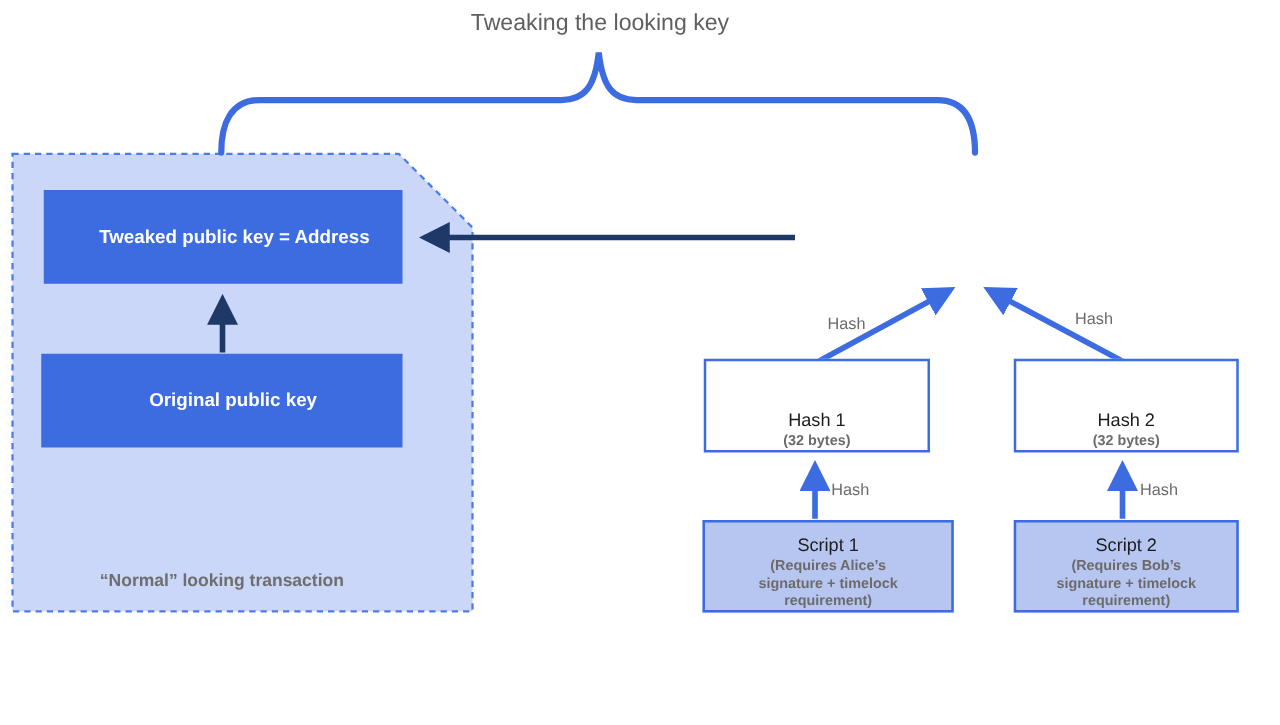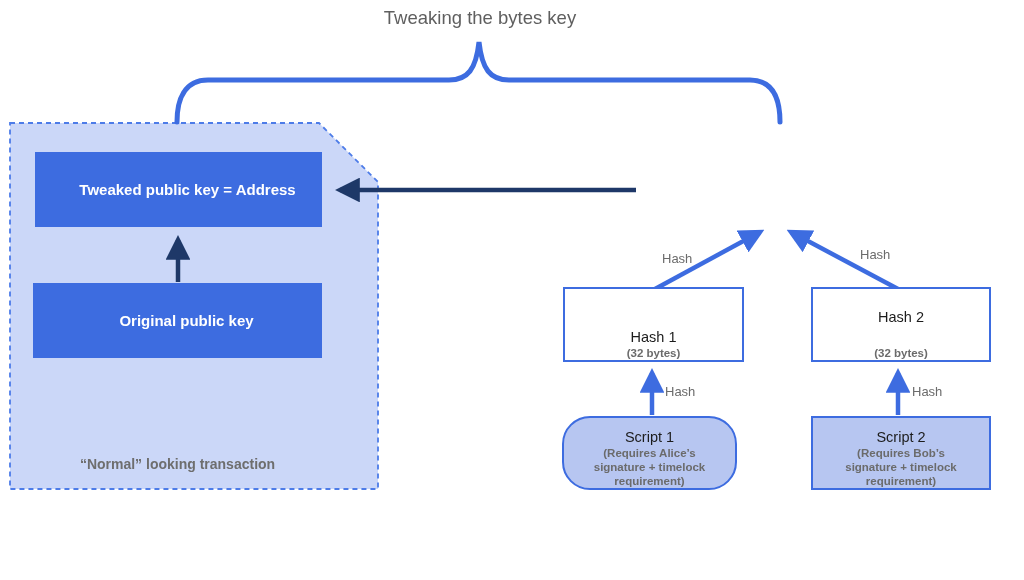--- a/index.html
+++ b/index.html
@@ -114,44 +114,44 @@
 
     <path class="edge-blue" d="M655,289 L760,232" marker-end="url(#arrow-blue)"></path>
 
     <path class="edge-blue" d="M898,289 L791,232" marker-end="url(#arrow-blue)"></path>
 
     <path class="edge-blue" d="M652,415 L652,373" marker-end="url(#arrow-blue)"></path>
 
     <path class="edge-blue" d="M898,415 L898,373" marker-end="url(#arrow-blue)"></path>
   </svg>
 
-  <div class="abs diagram-title">Tweaking the bytes key</div>
+  <div class="abs diagram-title">Tweaking the looking key</div>
 
   <div class="abs blue-box" style="left:35px; top:152px; width:287px; height:75px;">
     <div class="box-title-lg">Tweaked public key = Address</div>
   </div>
 
   <div class="abs blue-box" style="left:33px; top:283px; width:289px; height:75px;">
     <div class="box-title-lg">Original public key</div>
   </div>
 
   <div class="abs caption">“Normal” looking transaction</div>
 
 
   <div class="abs outline-box" style="left:563px; top:287px; width:181px; height:75px;">
     <div class="node-title">Hash 1</div>
     <div class="node-sub">(32 bytes)</div>
   </div>
 
-  <div class="abs outline-box" style="left:811px; top:287px; width:180px; height:75px;gap:20px;">
+  <div class="abs outline-box" style="left:811px; top:287px; width:180px; height:75px;">
     <div class="node-title">Hash 2</div>
     <div class="node-sub">(32 bytes)</div>
   </div>
 
-  <div class="abs outline-box script-box" style="left:562px; top:416px; width:175px; height:74px;border-radius:28px;">
+  <div class="abs outline-box script-box" style="left:562px; top:416px; width:201px; height:74px;">
     <div class="node-title">Script 1</div>
     <div class="node-sub script-sub">(Requires Alice’s signature + timelock requirement)</div>
   </div>
 
   <div class="abs outline-box script-box" style="left:811px; top:416px; width:180px; height:74px;">
     <div class="node-title">Script 2</div>
     <div class="node-sub script-sub">(Requires Bob’s signature + timelock requirement)</div>
   </div>
 
   <div class="abs edge-label" style="left:662px; top:251px;">Hash</div>

